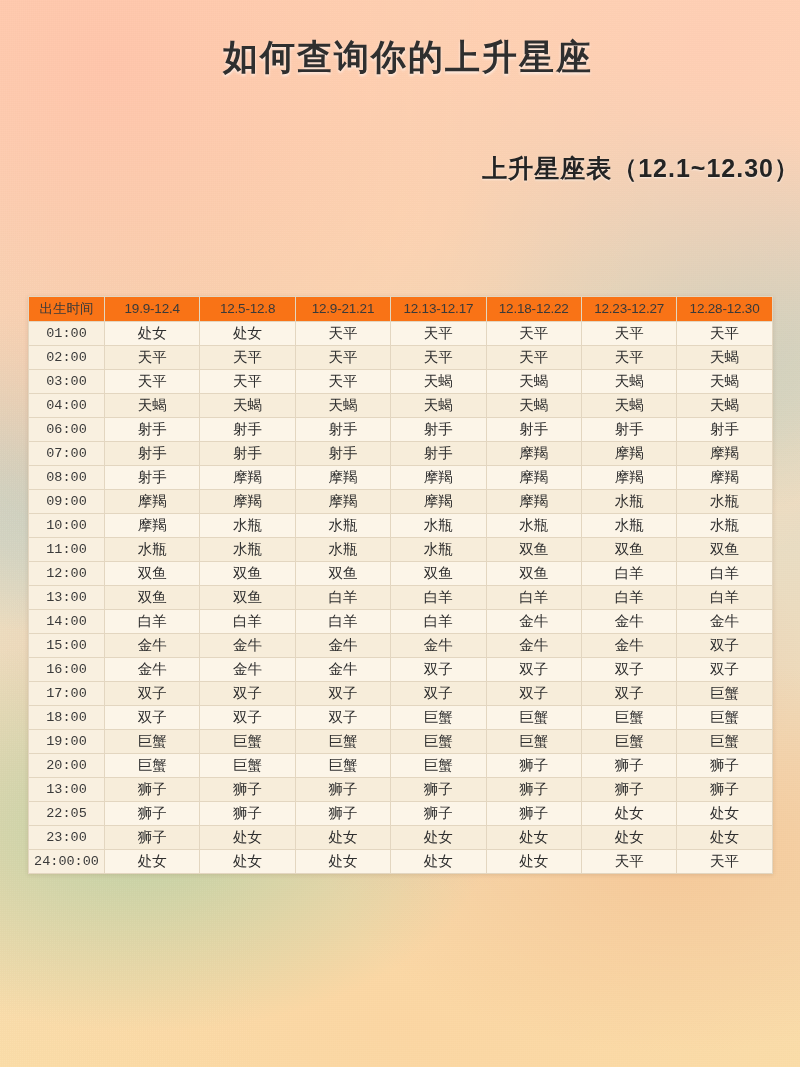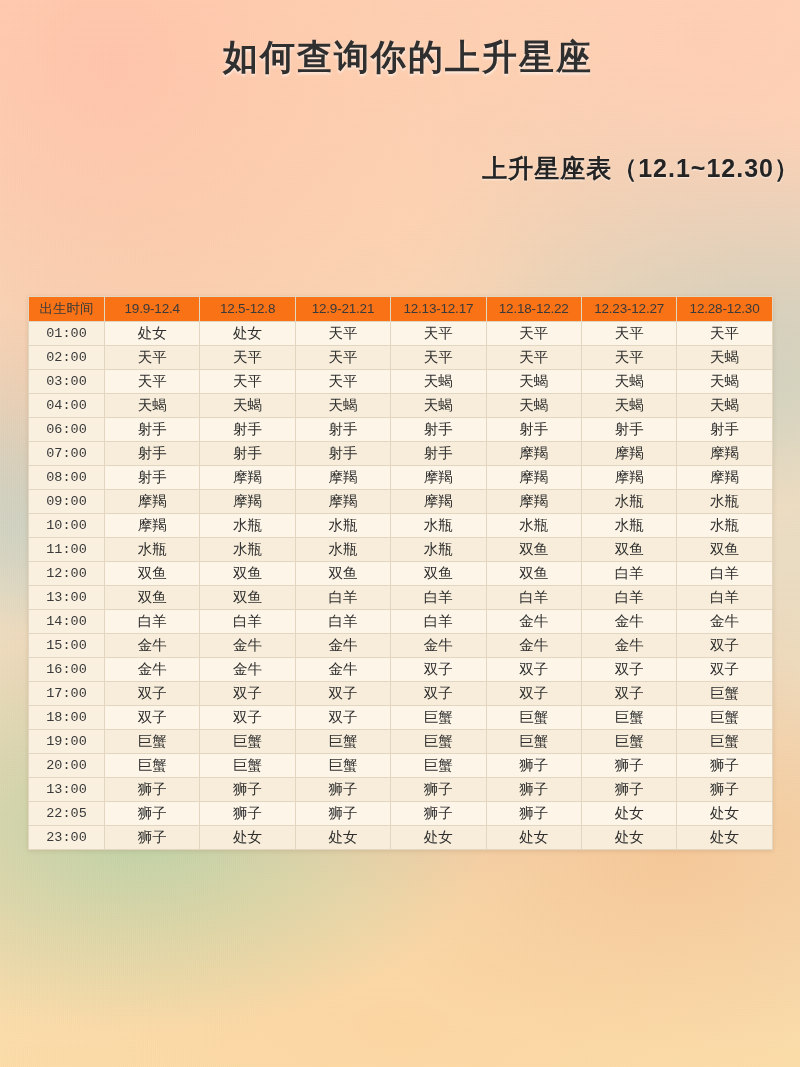--- a/index.html
+++ b/index.html
@@ -373,16 +373,26 @@
           <tr>
             <td class="timecell">23:00</td>
             <td class="sign">狮子</td>
             <td class="sign">处女</td>
             <td class="sign">处女</td>
             <td class="sign">处女</td>
             <td class="sign">处女</td>
             <td class="sign">处女</td>
             <td class="sign">处女</td>
           </tr>
+          <tr>
+            <td class="timecell">24:00:00</td>
+            <td class="sign">处女</td>
+            <td class="sign">处女</td>
+            <td class="sign">处女</td>
+            <td class="sign">处女</td>
+            <td class="sign">处女</td>
+            <td class="sign">天平</td>
+            <td class="sign">天平</td>
+          </tr>
         </tbody>
     </table>
   </div>
 </div>
 
 </body></html>

